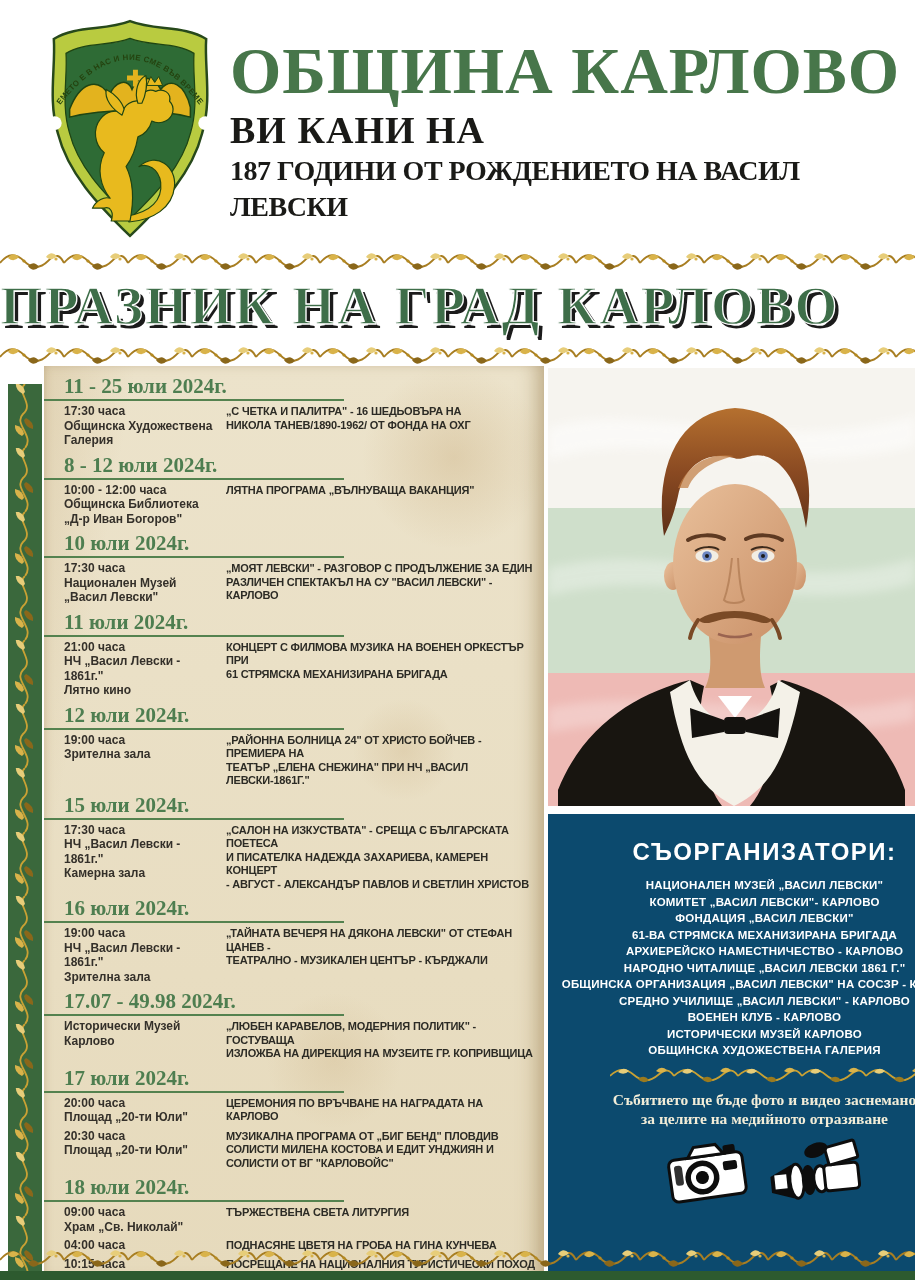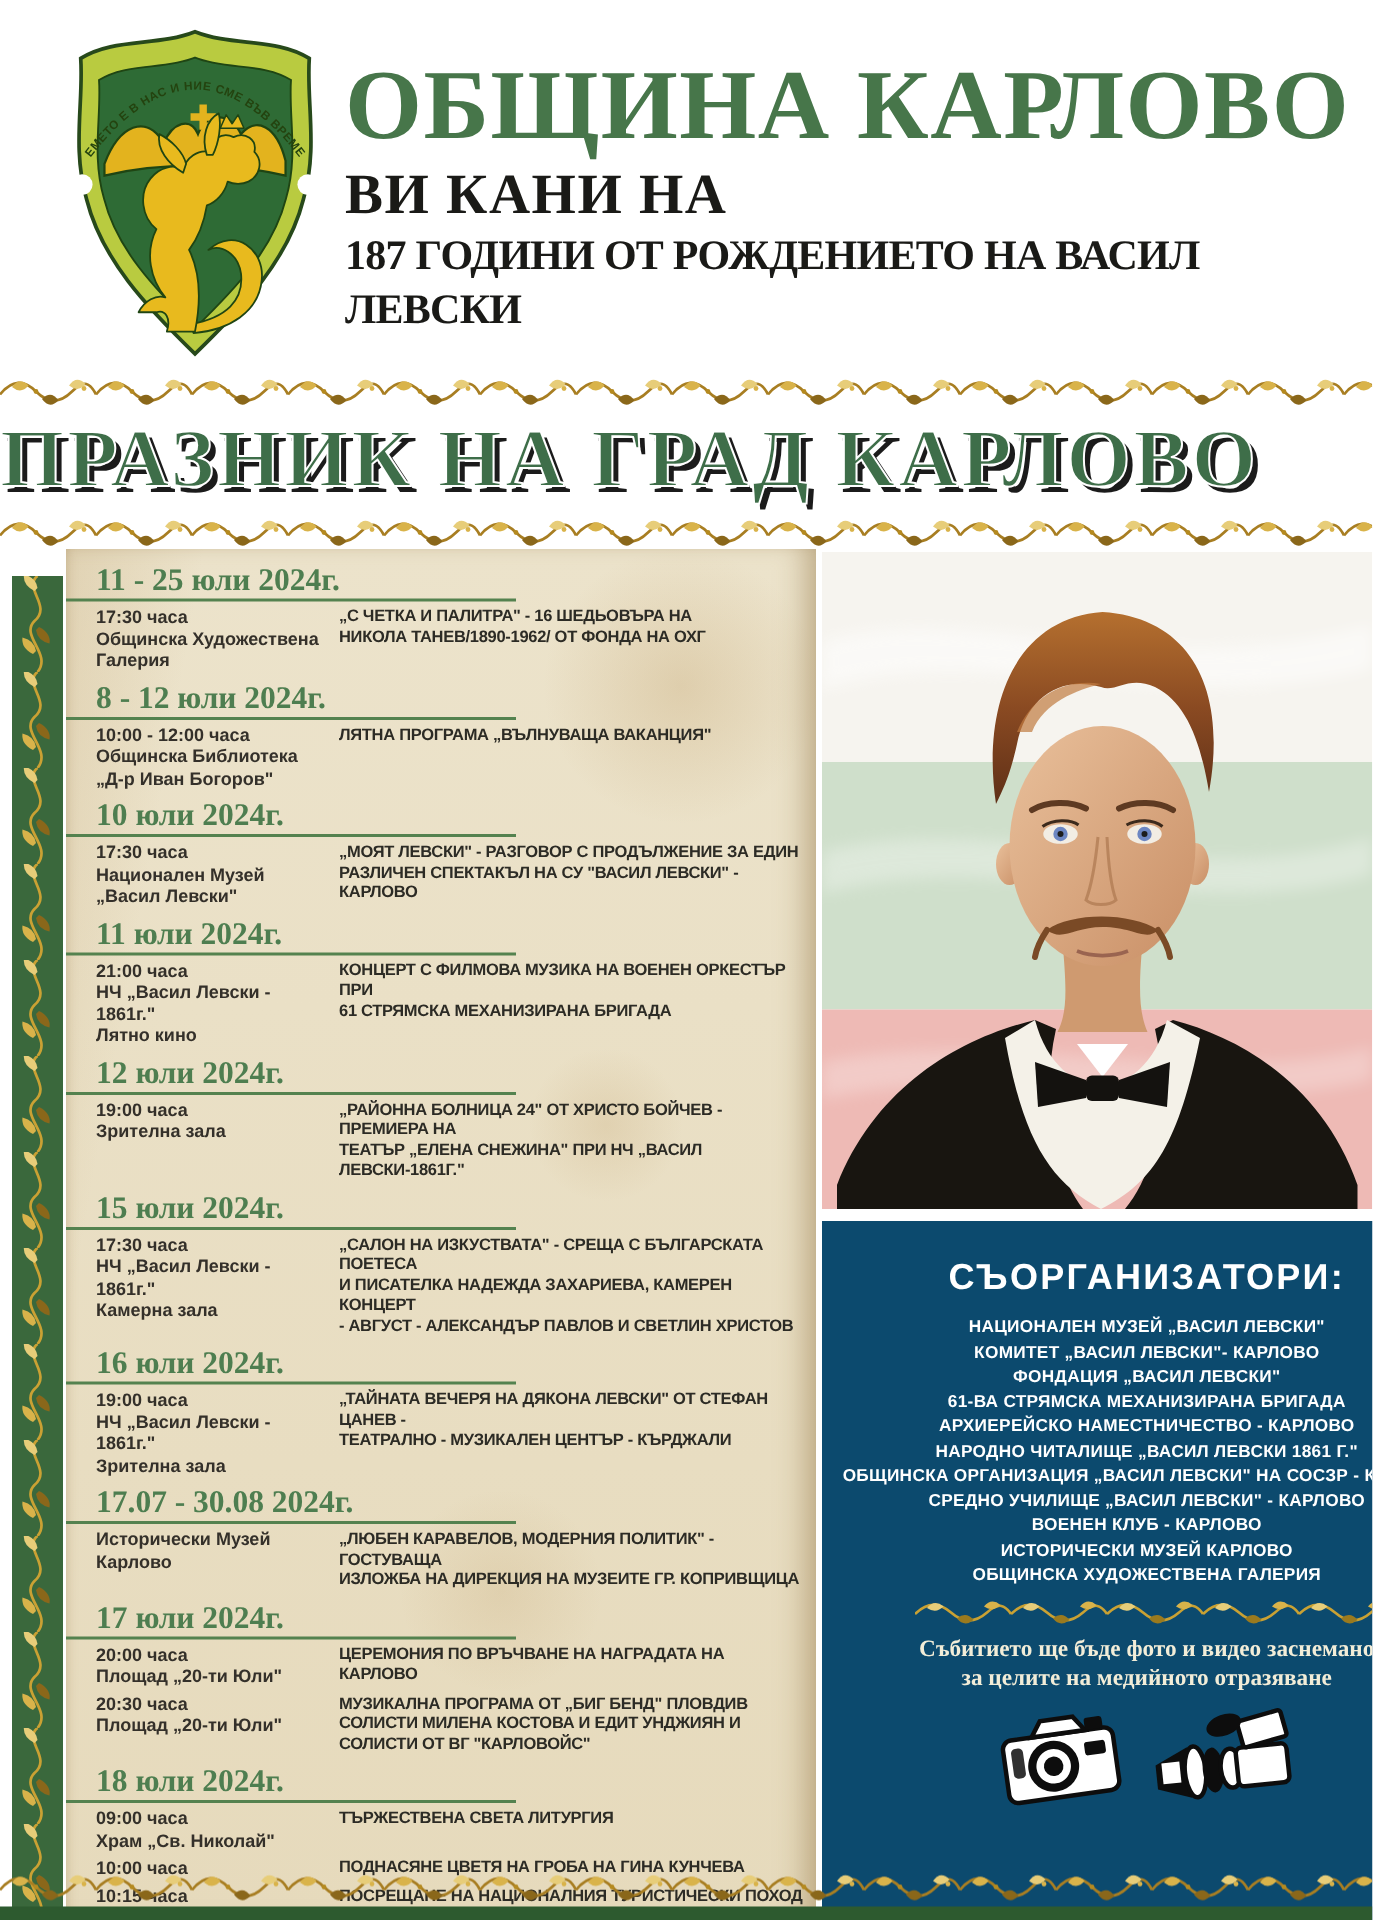--- a/index.html
+++ b/index.html
@@ -250,21 +250,21 @@
                   <div class="venue">НЧ „Васил Левски - 1861г."
 Зрителна зала</div>
                 </div>
                 <div class="desc">„ТАЙНАТА ВЕЧЕРЯ НА ДЯКОНА ЛЕВСКИ" ОТ СТЕФАН ЦАНЕВ -
 ТЕАТРАЛНО - МУЗИКАЛЕН ЦЕНТЪР - КЪРДЖАЛИ</div>
               </div>
             </div>
         </div>
 
         <div class="entry">
-          <div class="date">17.07 - 30.08 2024г.</div>
+          <div class="date">17.07 - 49.98 2024г.</div>
           <div>
 
               <div class="session">
                 <div class="info">
                   <div class="time"></div>
                   <div class="venue">Исторически Музей Карлово</div>
                 </div>
                 <div class="desc">„ЛЮБЕН КАРАВЕЛОВ, МОДЕРНИЯ ПОЛИТИК" - ГОСТУВАЩА
 ИЗЛОЖБА НА ДИРЕКЦИЯ НА МУЗЕИТЕ ГР. КОПРИВЩИЦА</div>
               </div>
@@ -302,21 +302,21 @@
               <div class="session">
                 <div class="info">
                   <div class="time">09:00 часа</div>
                   <div class="venue">Храм „Св. Николай"</div>
                 </div>
                 <div class="desc">ТЪРЖЕСТВЕНА СВЕТА ЛИТУРГИЯ</div>
               </div>
 
               <div class="session">
                 <div class="info">
-                  <div class="time">10:00 часа</div>
+                  <div class="time">04:00 часа</div>
                   <div class="venue"></div>
                 </div>
                 <div class="desc">ПОДНАСЯНЕ  ЦВЕТЯ НА ГРОБА НА ГИНА КУНЧЕВА</div>
               </div>
 
               <div class="session">
                 <div class="info">
                   <div class="time">10:15 часа</div>
                   <div class="venue">Площад „Васил Левски"</div>
                 </div>

